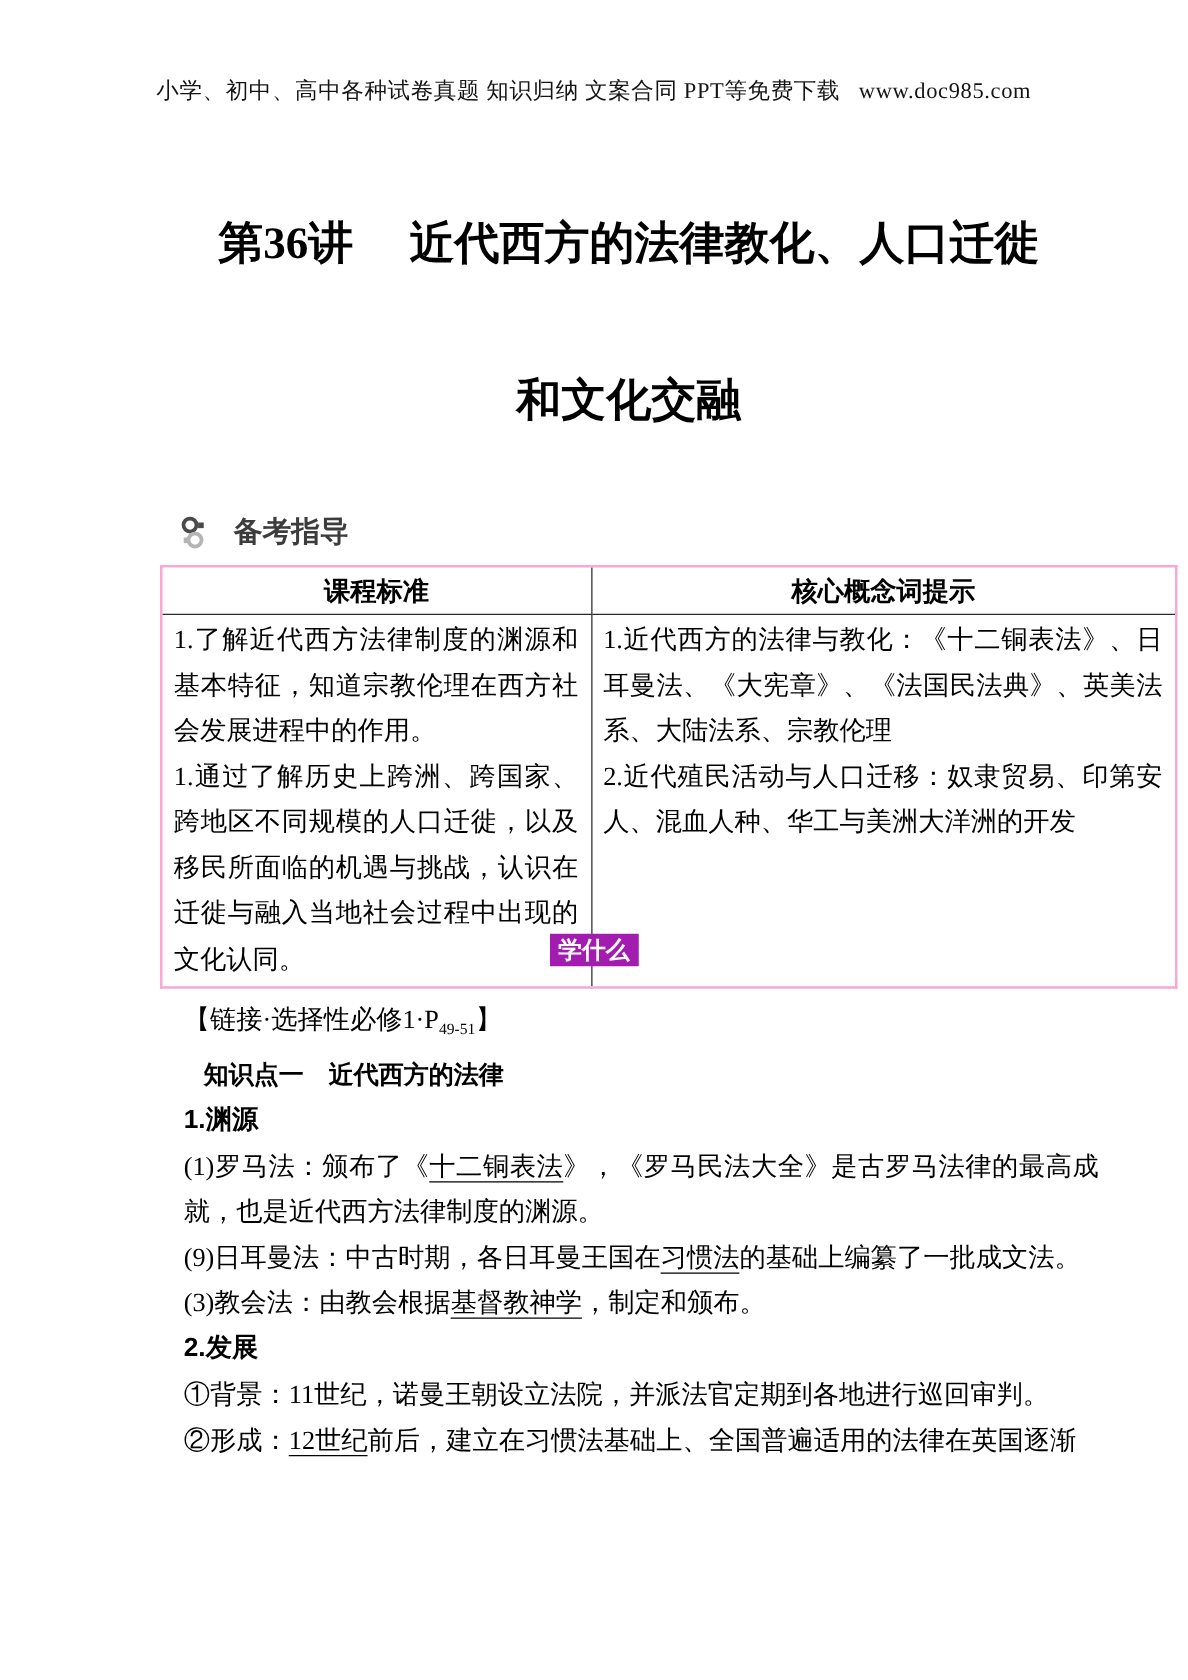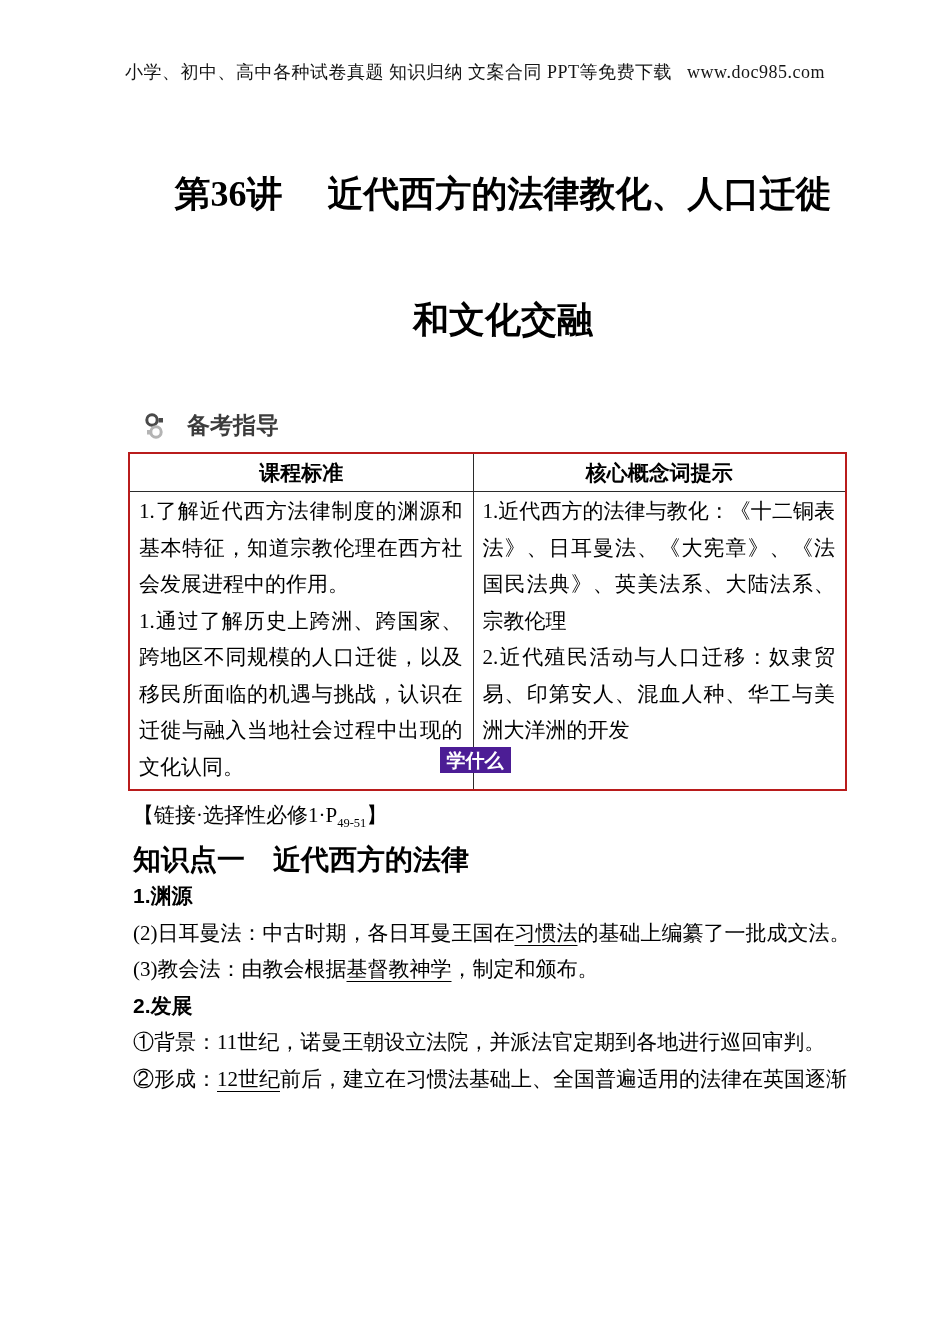--- a/index.html
+++ b/index.html
@@ -30,22 +30,22 @@
   .title-2 { top:296px; }
   .guide {
     position:absolute; top:410px; left:143px;
     display:flex; align-items:center; gap:18px;
     font-family:"Liberation Sans","DejaVu Sans",sans-serif;
     font-weight:bold; font-size:23px; color:#3c3c3c;
   }
   .guide-icon { display:inline-block; width:26px; height:28px; }
   table.std {
     position:absolute; top:452px; left:128px;
-    width:719px; border-collapse:collapse; table-layout:fixed;
-    border:2px solid #b91c1c;
+    width:814px; border-collapse:collapse; table-layout:fixed;
+    border:2px solid #f9a8d4;
   }
   table.std th, table.std td { border:1px solid #2b2b2b; }
   table.std th {
     height:37px;
     font-family:"Liberation Sans","DejaVu Sans",sans-serif;
     font-weight:bold; font-size:21px; text-align:center;
     padding:0;
   }
   table.std td {
     vertical-align:top;
@@ -53,41 +53,41 @@
     padding:1px 10px 4px 9px;
     text-align:justify;
   }
   table.std col.c1 { width:344px; }
   table.std td p { margin:0; }
   .banner {
     position:absolute; top:747px; left:0; width:950px;
     display:flex; justify-content:center; align-items:center; gap:9px;
   }
   .banner .badge {
-    background:#4c1d95; color:#ffffff;
+    background:#a21caf; color:#ffffff;
     font-family:"Liberation Sans","DejaVu Sans",sans-serif;
     font-weight:bold; font-size:19px;
     padding:4px 7px 3px; line-height:1;
   }
   .banner .banner-text {
     font-family:"Liberation Sans","DejaVu Sans",sans-serif;
     font-weight:bold; font-size:30px; color:#4d4d4d;
     letter-spacing:1px; white-space:pre;
   }
   .doc-body {
-    position:absolute; top:797px; left:133px; width:732px;
+    position:absolute; top:797px; left:147px; width:732px;
     font-size:21px; line-height:36.5px;
   }
   .doc-body p { margin:0; text-align:justify; }
   .doc-body p.nojust { text-align:left; }
   .doc-body .kp, .doc-body .h {
     font-family:"Liberation Sans","DejaVu Sans",sans-serif;
     font-weight:bold; text-align:left;
   }
-  .doc-body .kp { font-size:28px; white-space:pre; }
+  .doc-body .kp { font-size:20px; white-space:pre;margin-left:16px; }
   .doc-body .h { font-size:21px; }
   .u { text-decoration:underline; text-underline-offset:5px; text-decoration-thickness:1.3px; }
   sub.pg { font-size:12.5px; vertical-align:-5px; letter-spacing:0; }
 </style>
 </head>
 <body>
 
 <div class="site-header">小学、初中、高中各种试卷真题 知识归纳 文案合同 PPT等免费下载   www.doc985.com</div>
 
 <div class="title-line title-1">第36讲　 近代西方的法律教化、人口迁徙</div>
@@ -131,18 +131,19 @@
 </table>
 
 <div class="banner">
   <span class="badge">学什么</span>
 </div>
 
 <div class="doc-body">
   <p class="nojust"><span>【链接·选择性必修1·P</span><sub class="pg">49-51</sub><span>】</span></p>
   <p class="kp">知识点一　近代西方的法律</p>
   <p class="h">1.渊源</p>
-  <p><span>(2)日耳曼法：中古时期，各日耳曼王国在</span><span class="u">习惯法</span><span>的基础上编纂了一批成文法。</span></p>
+  <p><span>(1)罗马法：颁布了《</span><span class="u">十二铜表法</span><span>》，《罗马民法大全》是古罗马法律的最高成就，也是近代西方法律制度的渊源。</span></p>
+  <p><span>(9)日耳曼法：中古时期，各日耳曼王国在</span><span class="u">习惯法</span><span>的基础上编纂了一批成文法。</span></p>
   <p><span>(3)教会法：由教会根据</span><span class="u">基督教神学</span><span>，制定和颁布。</span></p>
   <p class="h">2.发展</p>
   <p class="nojust">①背景：11世纪，诺曼王朝设立法院，并派法官定期到各地进行巡回审判。</p>
   <p><span>②形成：</span><span class="u">12世纪</span><span>前后，建立在习惯法基础上、全国普遍适用的法律在英国逐渐</span></p>
 </div>
 
 </body></html>

